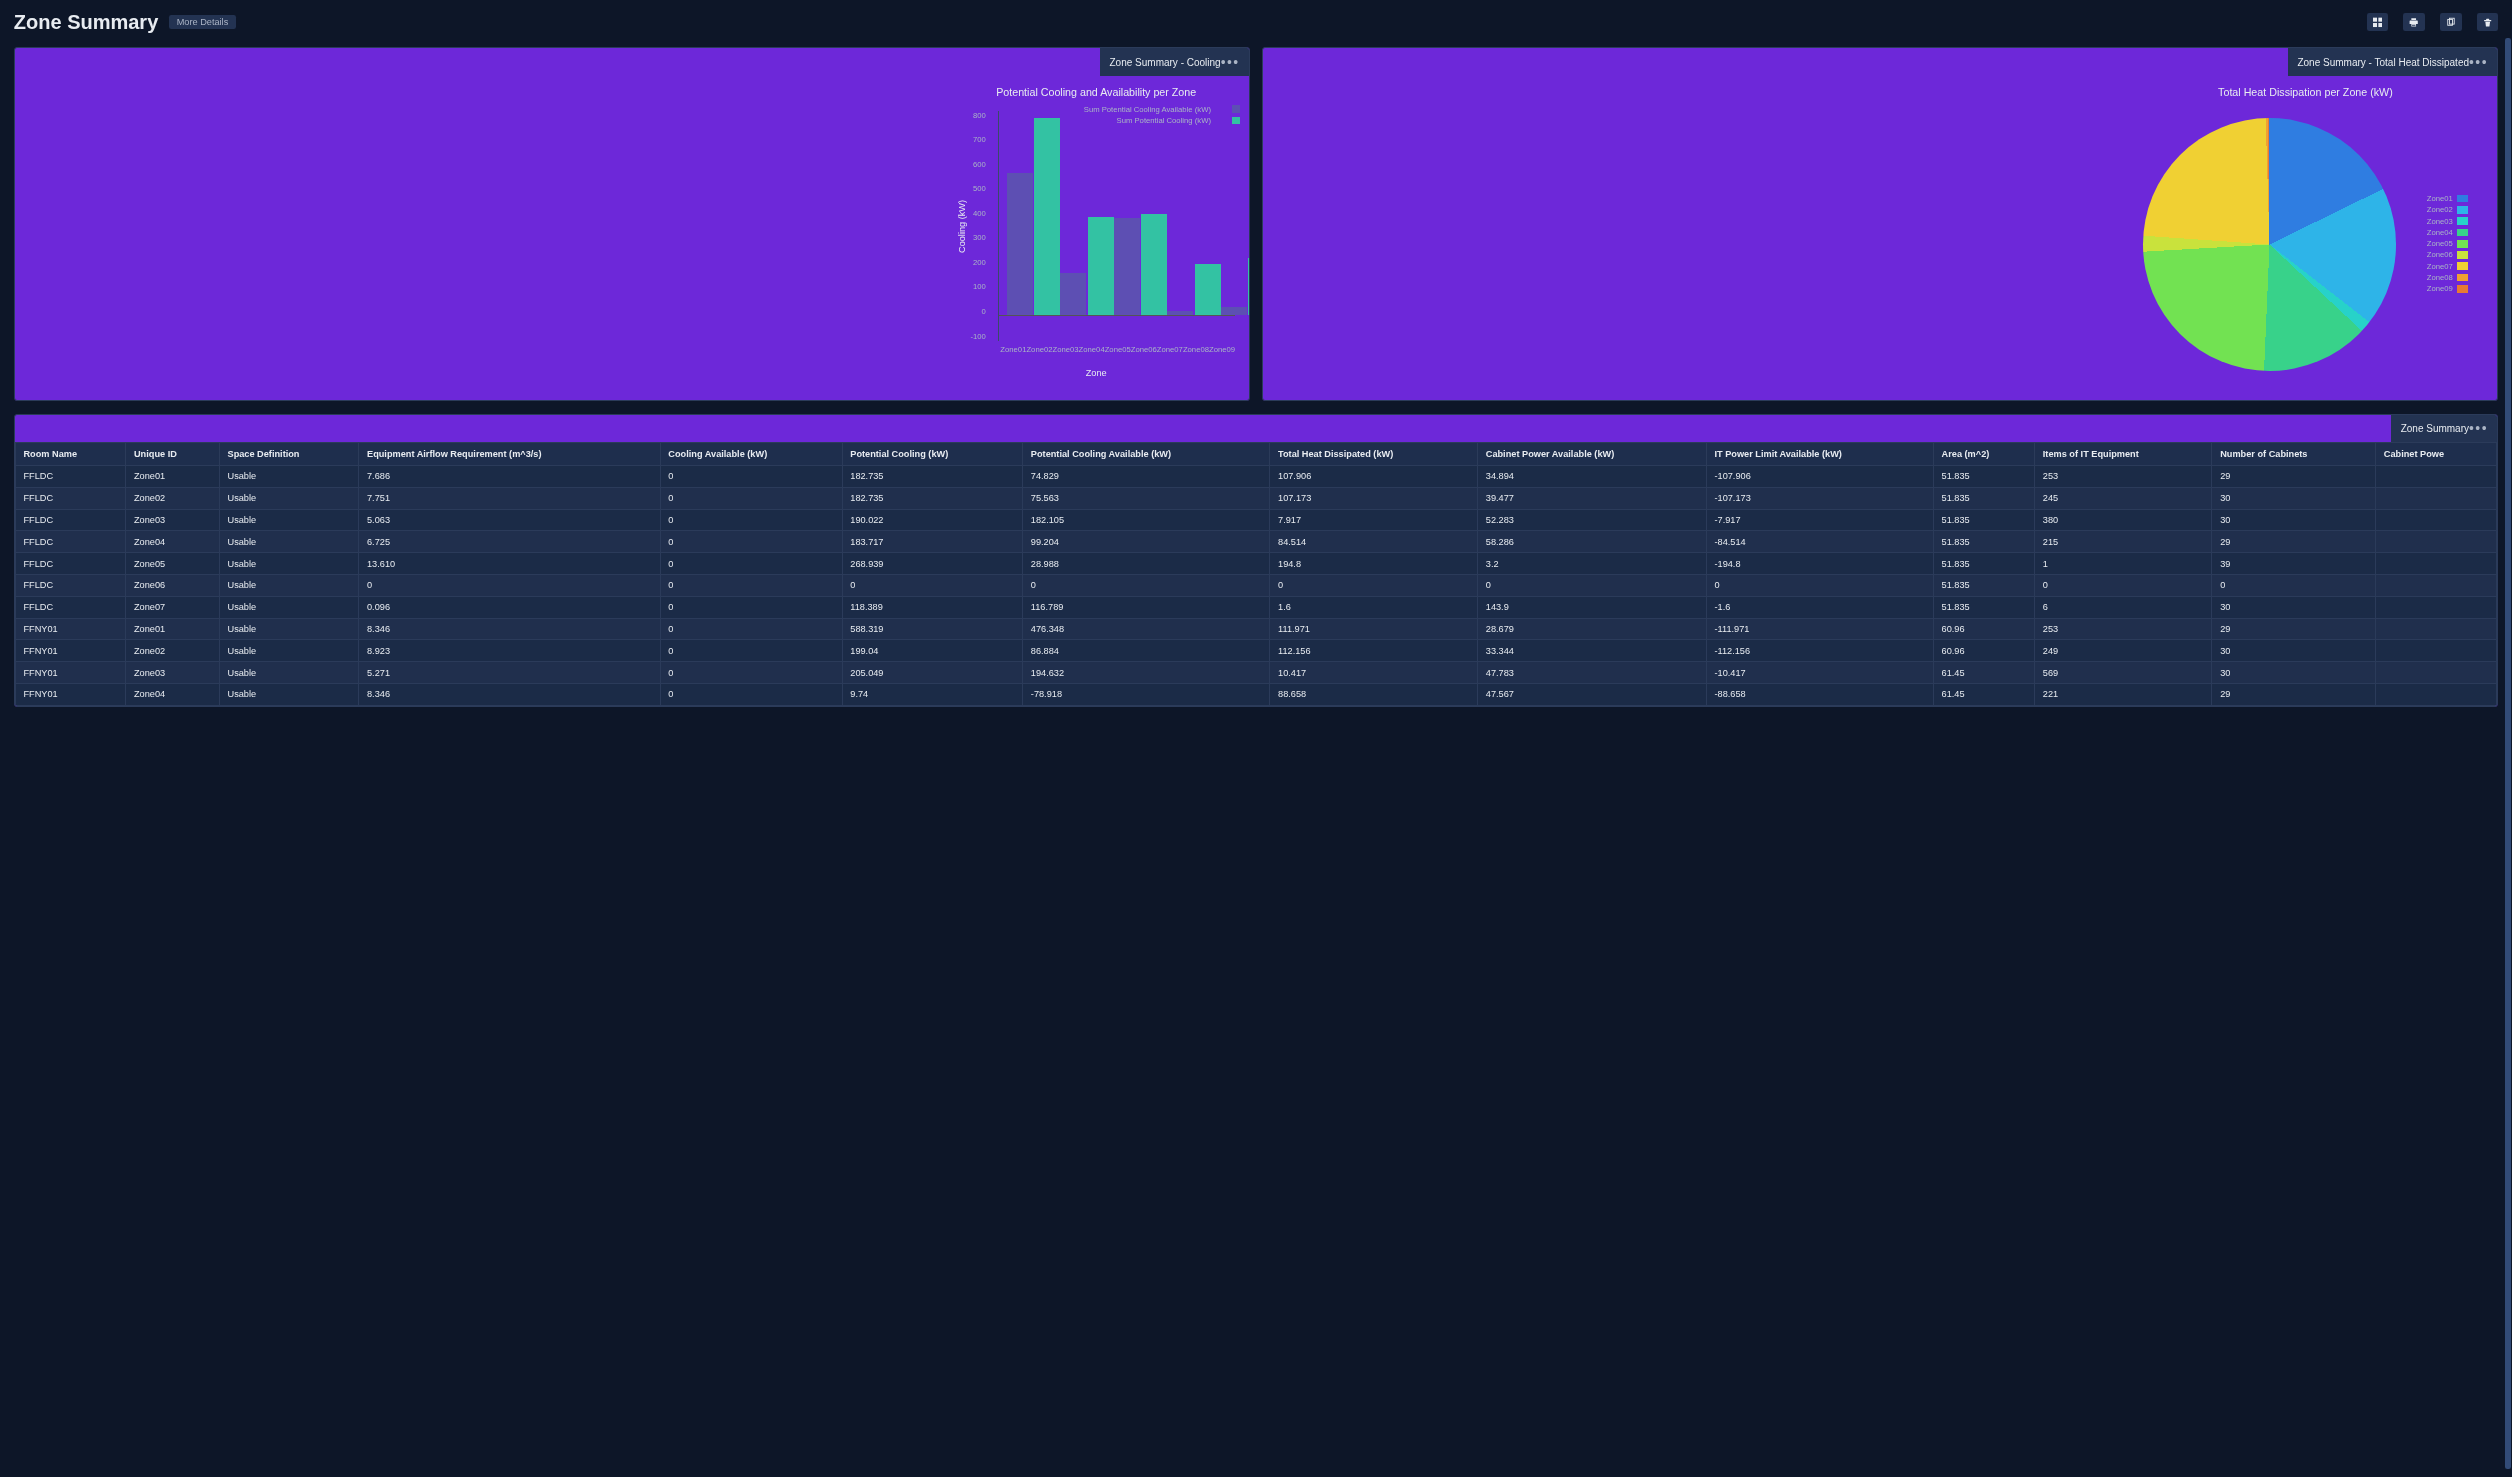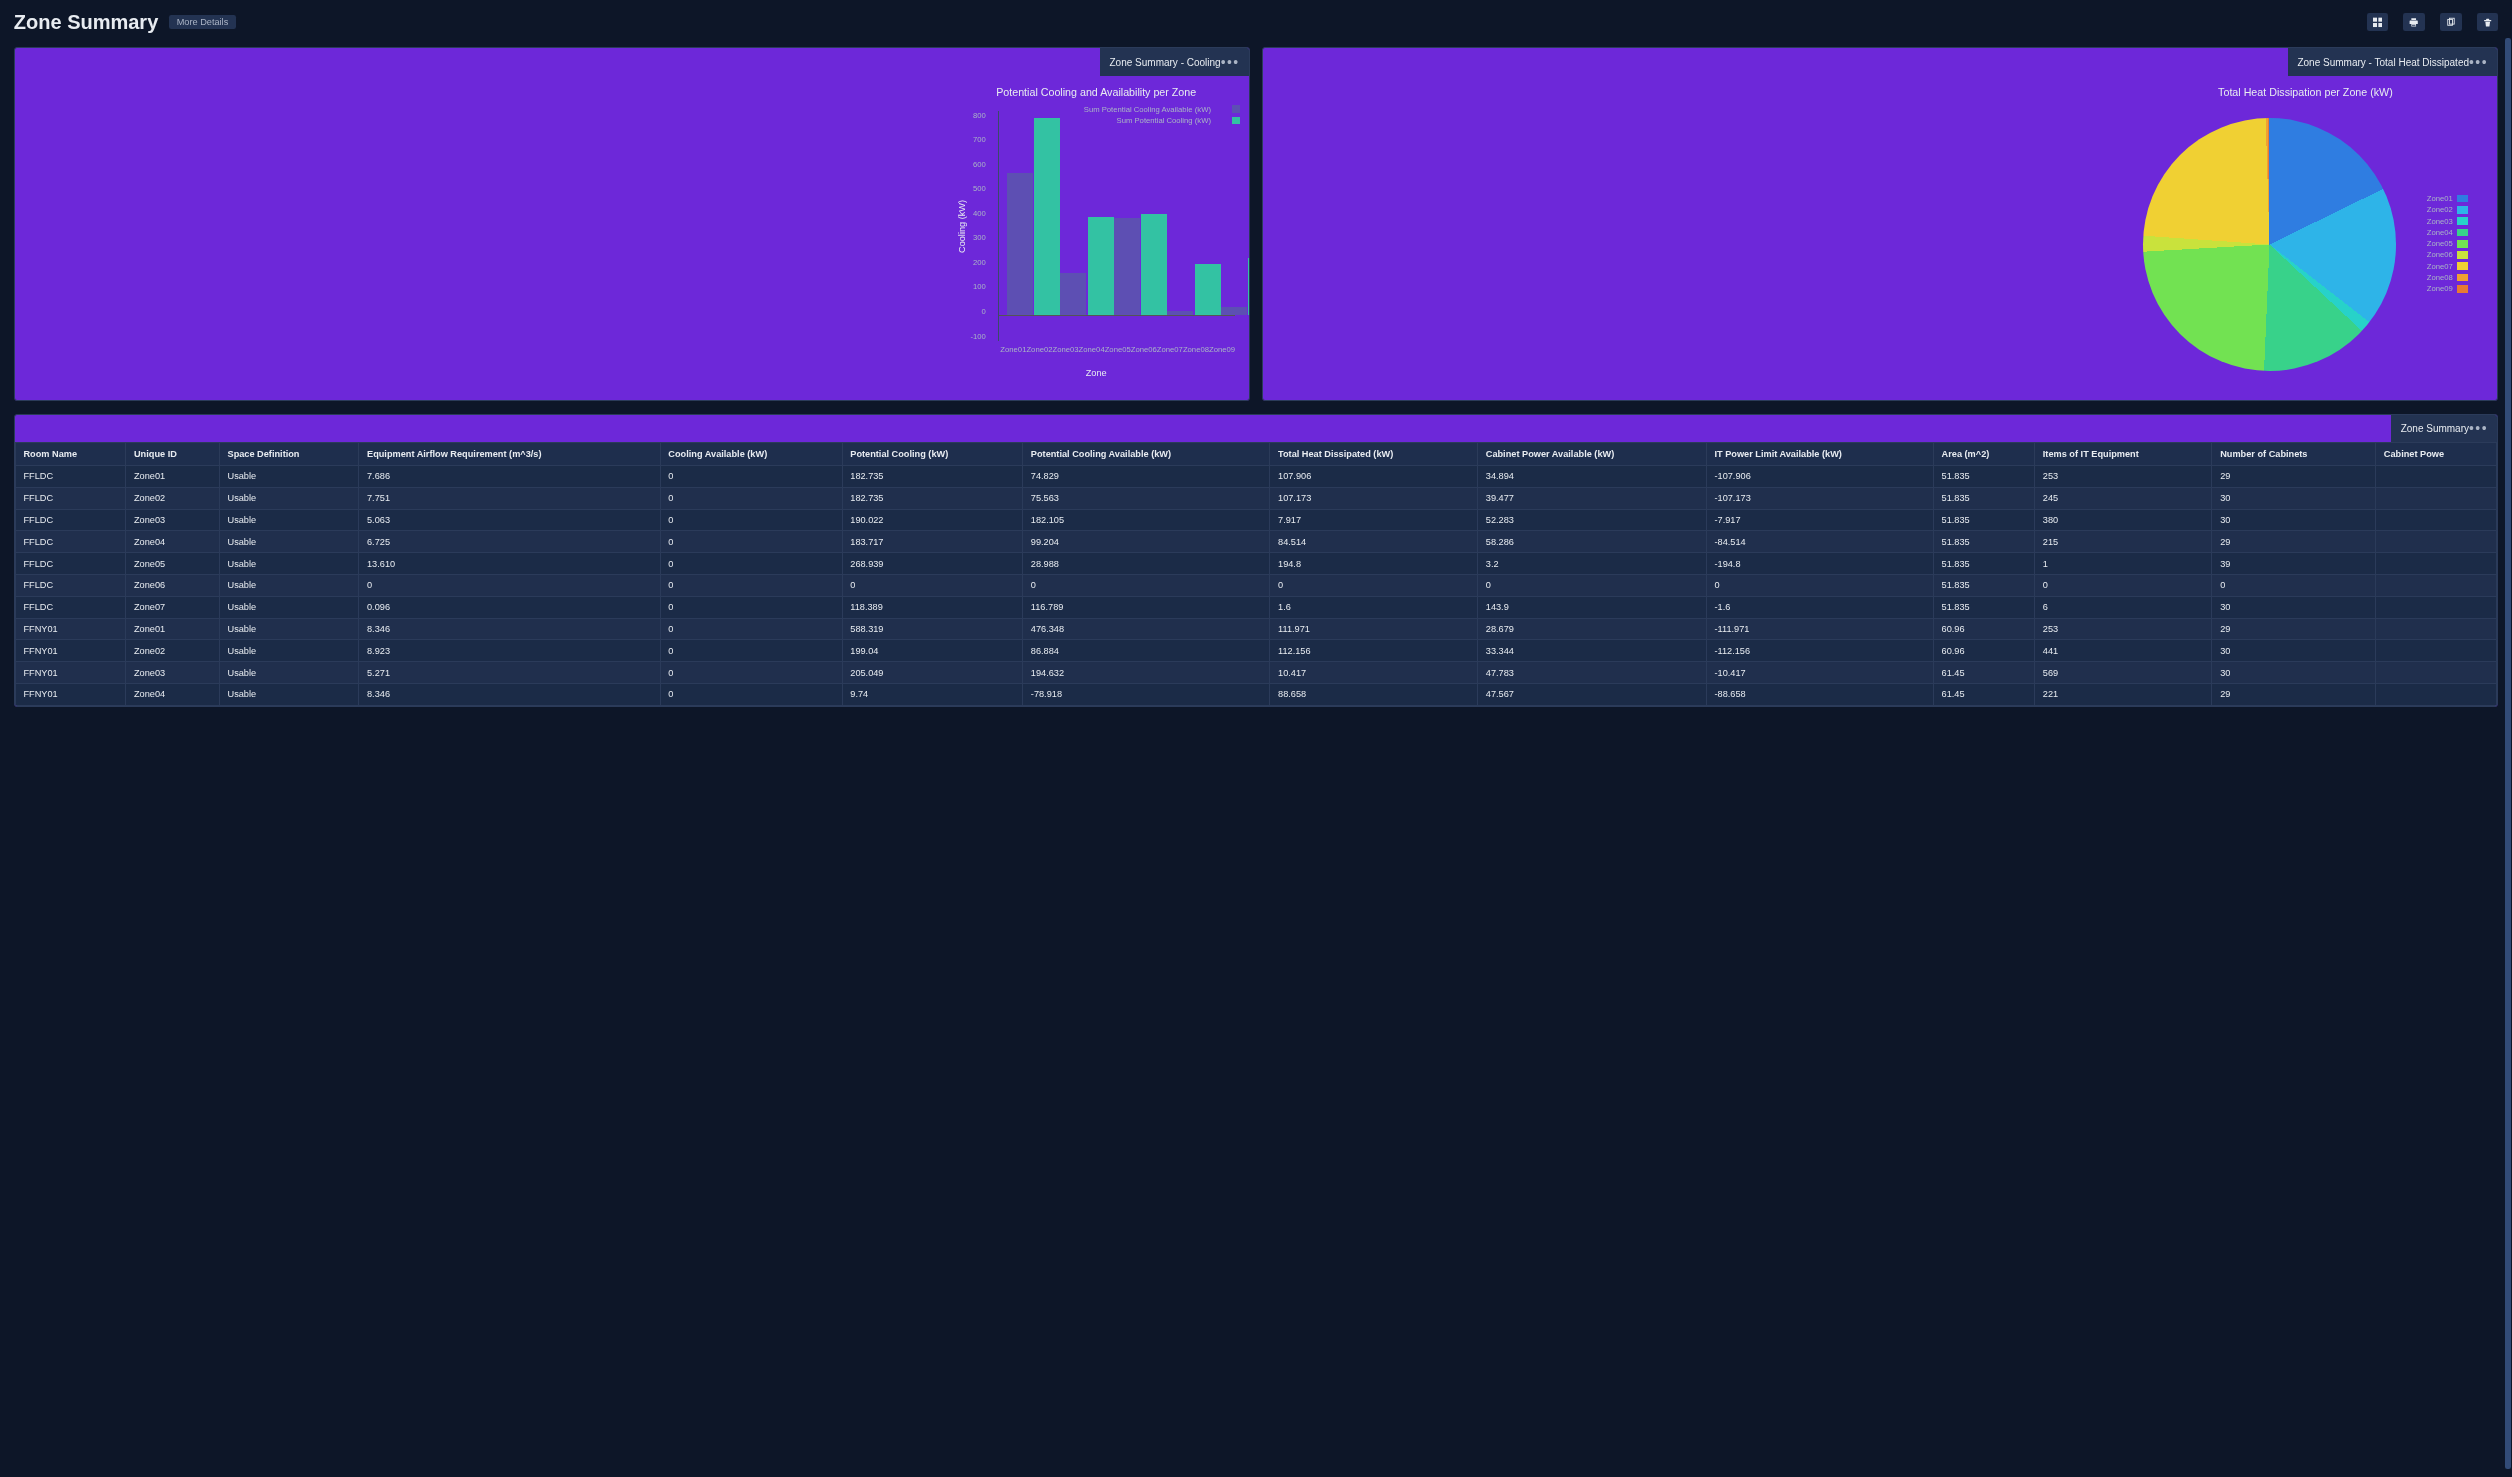--- a/index.html
+++ b/index.html
@@ -410,21 +410,21 @@
             <td>Zone02</td>
             <td>Usable</td>
             <td>8.923</td>
             <td>0</td>
             <td>199.04</td>
             <td>86.884</td>
             <td>112.156</td>
             <td>33.344</td>
             <td>-112.156</td>
             <td>60.96</td>
-            <td>441</td>
+            <td>249</td>
             <td>30</td>
             <td></td>
           </tr>
           <tr>
             <td>FFNY01</td>
             <td>Zone03</td>
             <td>Usable</td>
             <td>5.271</td>
             <td>0</td>
             <td>205.049</td>

